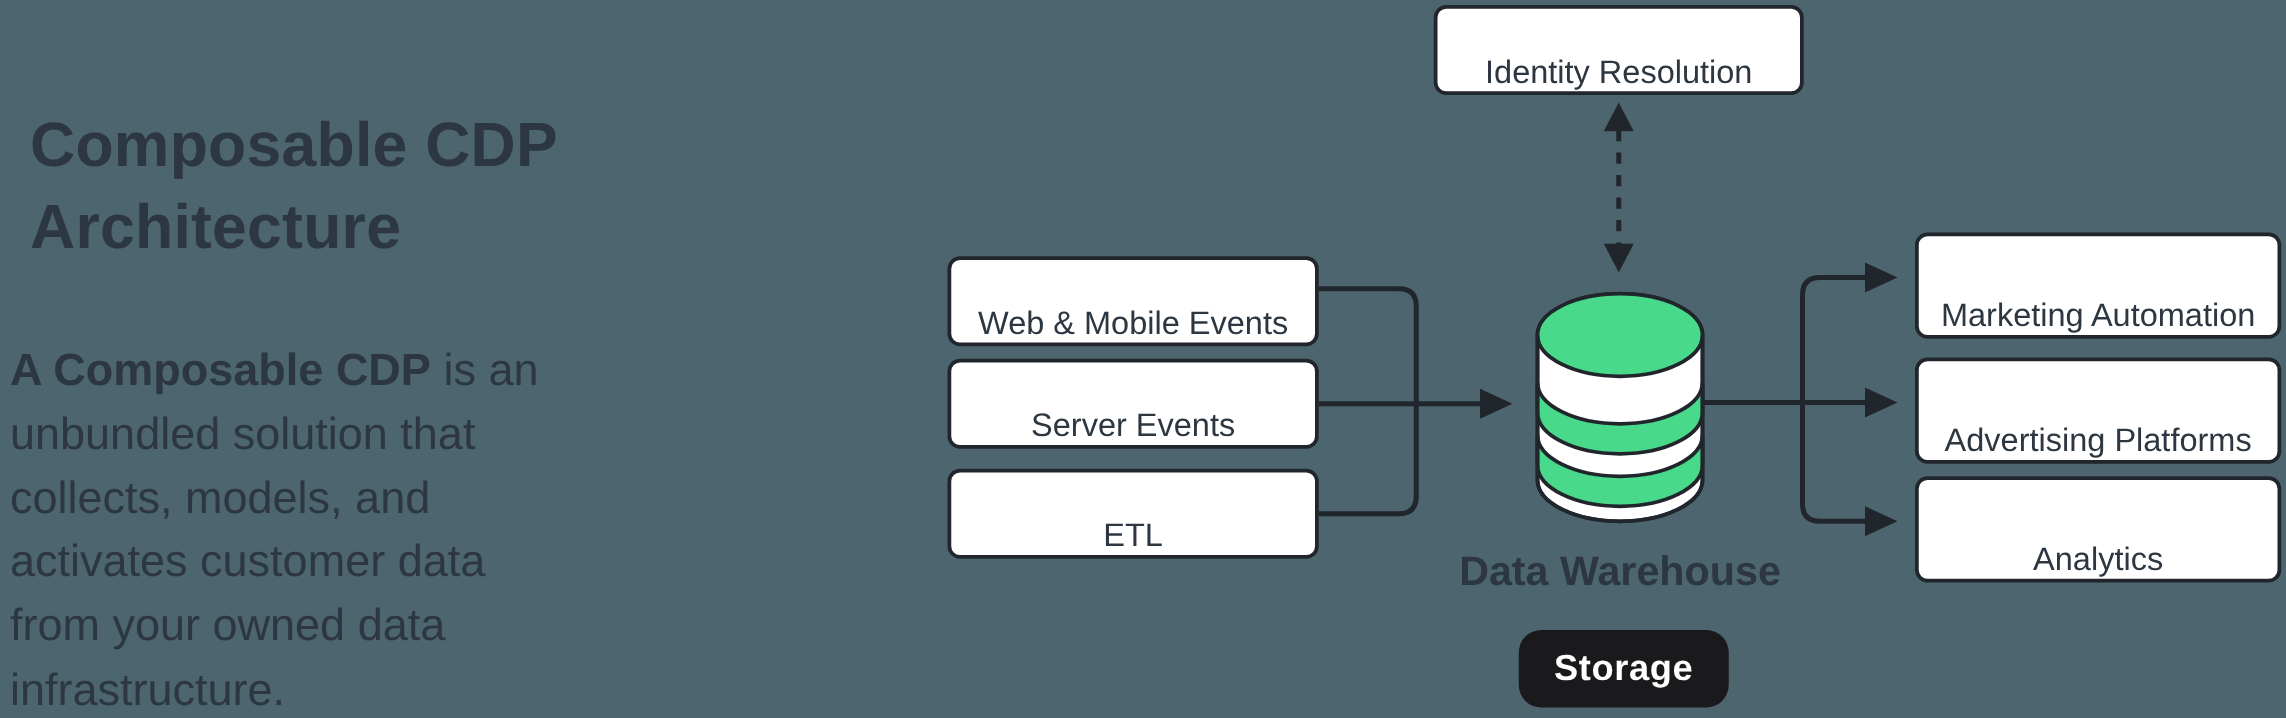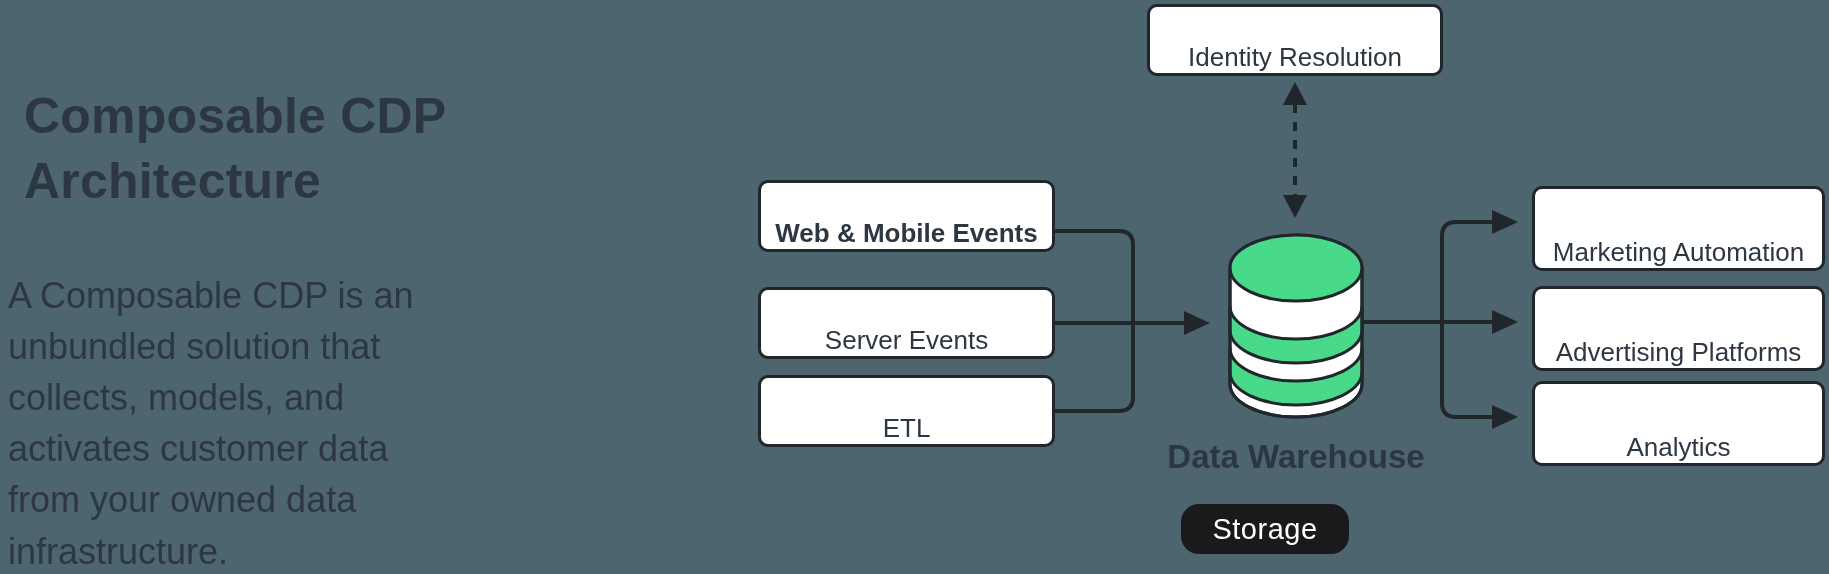--- a/index.html
+++ b/index.html
@@ -33,42 +33,42 @@
   }
   .intro-paragraph{
     position:absolute;
     left:8px; top:234px;
     width:445px;
     font-size:36px;
     line-height:1.42;
     font-weight:400;
     color:var(--text);
   }
-  .intro-paragraph b{font-weight:400;text-align:right;}
+  .intro-paragraph b{font-weight:700;text-align:right;}
   .wires{position:absolute;left:0;top:0;}
   .wire{fill:none;stroke:var(--line);stroke-width:4px;}
   .wire.dash{stroke-dasharray:9 9;}
   .head{fill:var(--line);stroke:none;}
   .node{
     position:absolute;
     background:var(--box_fill);
     border:3px solid var(--line);
     border-radius:10px;
     box-sizing:border-box;
     display:flex;
     align-items:flex-end;
     justify-content:center;
     font-size:26px;
     font-weight:500;
     color:var(--text);
     text-align:center;
   }
   .node-identity{left:1147px;top:4px;width:296px;height:72px;}
   .node-src{left:758px;width:297px;height:72px;}
-  .node-src-0{top:180px;font-weight:bold;}
+  .node-src-0{top:205px;}
   .node-src-1{top:287px;}
   .node-src-2{top:375px;}
   .node-dst{left:1532px;width:293px;height:85px;}
   .node-dst-0{top:186px;}
   .node-dst-1{top:286px;}
   .node-dst-2{top:381px;}
   .db-icon{position:absolute;left:1226px;top:232px;}
   .cyl-body{fill:var(--box_fill);stroke:var(--line);stroke-width:3px;stroke-linejoin:round;}
   .cyl-band{fill:var(--green);stroke:var(--line);stroke-width:3px;}
   .cyl-top{fill:var(--green);stroke:var(--line);stroke-width:3px;}
@@ -76,27 +76,27 @@
   .warehouse-label{
     position:absolute;
     left:1146px;top:438px;width:300px;
     text-align:center;
     font-size:33px;
     font-weight:700;
     color:var(--text);
   }
   .storage-badge{
     position:absolute;
-    left:1181px;top:504px;width:168px;height:50px;
+    left:1215px;top:504px;width:168px;height:62px;
     background:var(--badge_bg);
     color:var(--badge_text);
     border-radius:18px;
     display:flex;align-items:center;justify-content:center;
     font-size:29px;
-    font-weight:400;
+    font-weight:700;
     letter-spacing:0.5px;
   }
 </style>
 </head>
 <body>
 
 <div class="canvas">
 
   <h1 class="page-title">Composable CDP Architecture</h1>
   <p class="intro-paragraph"><b>A Composable CDP</b><span> is an unbundled solution that collects, models, and activates customer data from your owned data infrastructure.</span></p>

